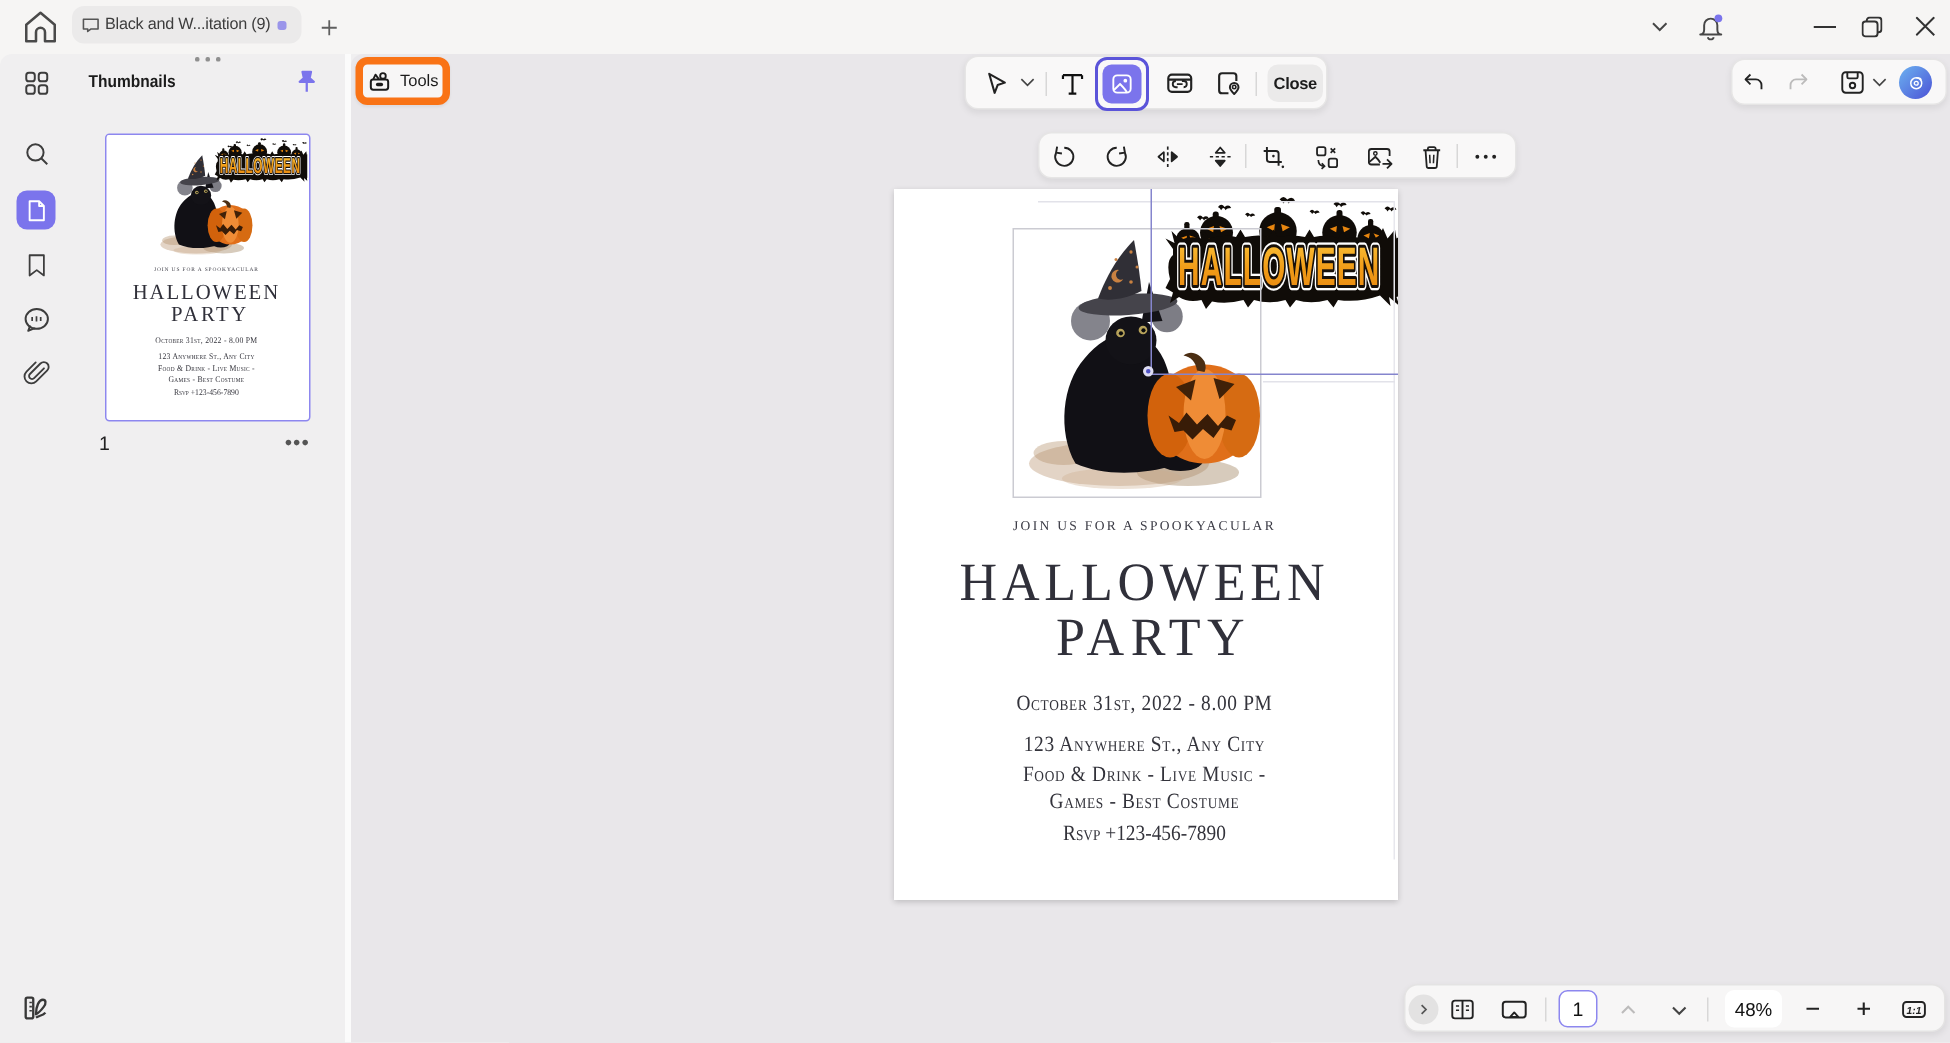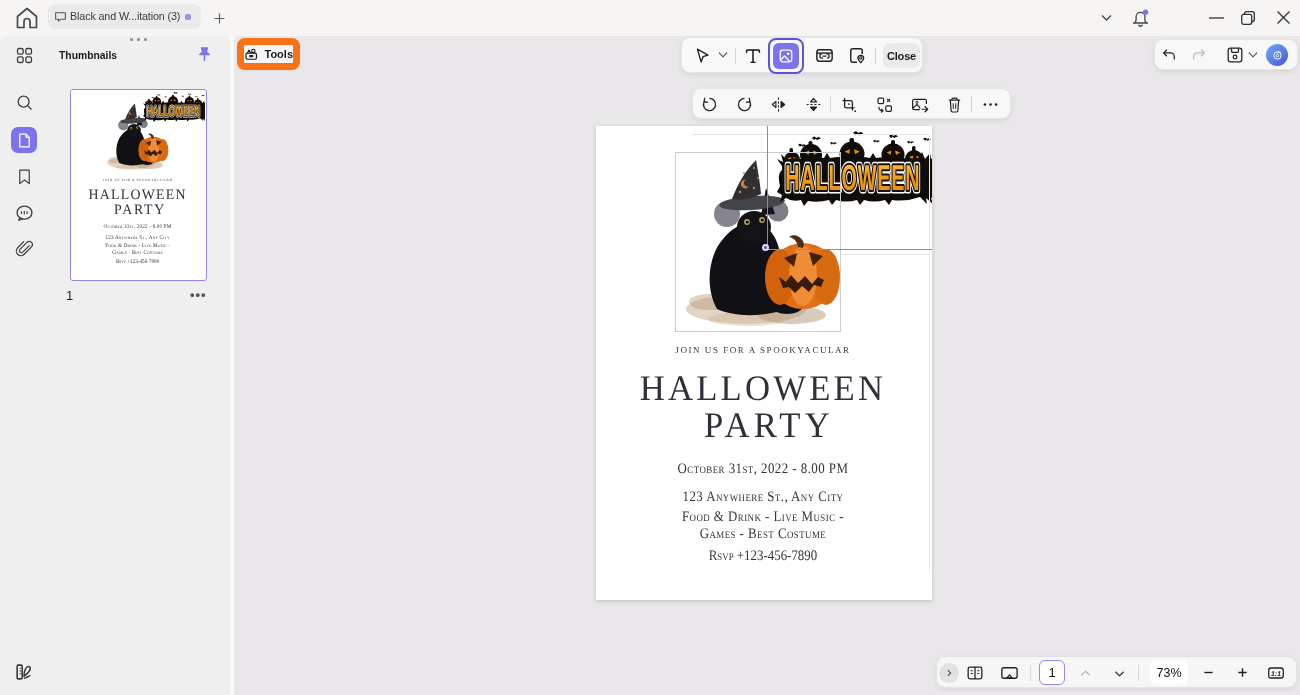--- a/index.html
+++ b/index.html
@@ -17,23 +17,23 @@
 .appwrap { position:absolute; left:0; top:36px; width:1300px; height:659px; background:#f0eff0; border-top-left-radius:8px; }
 .sideicon { position:absolute; left:11px; width:26px; height:26px; display:flex; align-items:center; justify-content:center; }
 .sideicon.sel { background:#7b74ec; border-radius:7px; }
 .paneldivider { position:absolute; left:230px; top:36px; width:4px; height:659px; background:#fbfbfb; }
 .canvas { position:absolute; left:234px; top:36px; width:1066px; height:659px; background:#e9e7ea; border-top-left-radius:8px; }
 .thumbtitle { position:absolute; left:59px; top:49px; font-size:11.5px; font-weight:bold; color:#1b1b1b; transform:scaleX(0.9); transform-origin:left center; }
 .thumb { position:absolute; left:70px; top:89px; width:137px; height:192px; background:#fff; border:1.5px solid #8d87ef; border-radius:3px; overflow:hidden; }
 .pagenum { position:absolute; left:66px; top:288px; font-size:13px; color:#222; }
 .thumbdots { position:absolute; left:190px; top:287px; font-size:13px; color:#555; letter-spacing:1px; font-weight:bold; }
 
-.toolsbtn { position:absolute; left:237px; top:38px; width:63px; height:32px; background:#f7f6f6; border:7px solid #f97316; border-radius:8px; box-shadow:0 1px 2px rgba(0,0,0,0.06); display:flex; align-items:center; justify-content:center; gap:6px; font-size:11px; font-weight:bold; color:#1b1b1b; }
-
-.maintb { position:absolute; left:681px; top:37px; width:242px; height:36px; background:#f9f8f8; border:1px solid #e6e5e5; border-radius:9px; box-shadow:0 2px 5px rgba(0,0,0,0.08); display:flex; align-items:center; }
+.toolsbtn { position:absolute; left:237px; top:38px; width:63px; height:32px; background:#f7f6f6; border:5px solid #f97316; border-radius:8px; box-shadow:0 1px 2px rgba(0,0,0,0.06); display:flex; align-items:center; justify-content:center; gap:6px; font-size:11px; font-weight:normal; color:#1b1b1b; }
+
+.maintb { position:absolute; left:643px; top:37px; width:242px; height:36px; background:#f9f8f8; border:1px solid #e6e5e5; border-radius:9px; box-shadow:0 2px 5px rgba(0,0,0,0.08); display:flex; align-items:center; }
 .imgtb { position:absolute; left:692px; top:88px; width:319px; height:31px; background:#f9f8f8; border:1px solid #e6e5e5; border-radius:9px; box-shadow:0 2px 5px rgba(0,0,0,0.08); display:flex; align-items:center; }
 .tbdiv { width:1px; height:16px; background:#d8d7d7; }
 .closebtn { background:#ebeaea; border-radius:7px; font-size:11px; font-weight:bold; letter-spacing:-0.2px; color:#1b1b1b; display:flex; align-items:center; justify-content:center; }
 
 .page { position:absolute; left:596px; top:126px; width:336px; height:474px; background:#fff; box-shadow:0 1px 4px rgba(0,0,0,0.18); }
 
 .selbox { position:absolute; left:675px; top:152px; width:166px; height:180px; border:1px solid #cbcbd2; }
 .vguide { position:absolute; left:767px; top:126px; width:1px; height:123px; background:#8585cd; }
 .hguide { position:absolute; left:767px; top:249px; width:165px; height:1px; background:#8585cd; }
 .handle { position:absolute; left:760px; top:242px; width:14px; height:14px; border-radius:50%; background:#4f52c5; border:2.5px solid #dddcf2; }
@@ -46,21 +46,21 @@
 <div class="titlebar"></div>
 <div class="homeicon">
 <svg viewBox="0 0 28 28" width="28" height="28">
       <path d="M4.5 12.5 L14 4.5 L23.5 12.5 V23.5 H17 V17.5 a3 3 0 0 0 -6 0 V23.5 H4.5 Z" fill="none" stroke="#4a4a4a" stroke-width="1.7" stroke-linejoin="round"></path>
     </svg>
 </div>
 <div class="tab">
 <svg class="ticon" viewBox="0 0 16 16">
       <path d="M2 3.5 h12 v8 h-6 l-2.5 2 v-2 H2 Z" fill="none" stroke="#555" stroke-width="1.3" stroke-linejoin="round"></path>
     </svg>
-<span class="ttext">Black and W...itation (3)</span>
+<span class="ttext">Black and W...itation (9)</span>
 <span class="dot"></span>
 </div>
 <div class="plusbtn">
 <svg viewBox="0 0 11 11" width="11" height="11">
       <path d="M5.5 0.5 V10.5 M0.5 5.5 H10.5" stroke="#5f5f5f" stroke-width="1.2"></path>
     </svg>
 </div>
 <div style="position:absolute; left:1101px; top:14px; width:11px; height:8px;">
 <svg viewBox="0 0 11 8" width="11" height="8">
       <path d="M1 1.5 l4.5 4.5 l4.5 -4.5" stroke="#464646" stroke-width="1.3" fill="none"></path>
@@ -357,21 +357,21 @@
 <svg viewBox="0 0 14 14" width="13" height="13">
         <path d="M2.5 9 L7 4.5 L11.5 9" fill="none" stroke="#bcbbbb" stroke-width="1.5"></path>
       </svg>
 </div>
 <div style="position:absolute;left:176px;top:10px;">
 <svg viewBox="0 0 14 14" width="13" height="13">
         <path d="M2.5 5 L7 9.5 L11.5 5" fill="none" stroke="#444" stroke-width="1.5"></path>
       </svg>
 </div>
 <div class="tbdiv" style="position:absolute;left:201px;top:8px;"></div>
-<div style="position:absolute;left:213px;top:3px;width:38px;height:25px;background:#fff;border-radius:6px;display:flex;align-items:center;justify-content:center;font-size:12.5px;color:#111;">73%</div>
+<div style="position:absolute;left:213px;top:3px;width:38px;height:25px;background:#fff;border-radius:6px;display:flex;align-items:center;justify-content:center;font-size:12.5px;color:#111;">48%</div>
 <div style="position:absolute;left:265px;top:9px;">
 <svg viewBox="0 0 14 14" width="13" height="13">
         <path d="M2.5 7 H11.5" stroke="#222" stroke-width="1.5"></path>
       </svg>
 </div>
 <div style="position:absolute;left:299px;top:9px;">
 <svg viewBox="0 0 14 14" width="13" height="13">
         <path d="M7 2.5 V11.5 M2.5 7 H11.5" stroke="#222" stroke-width="1.5"></path>
       </svg>
 </div>

